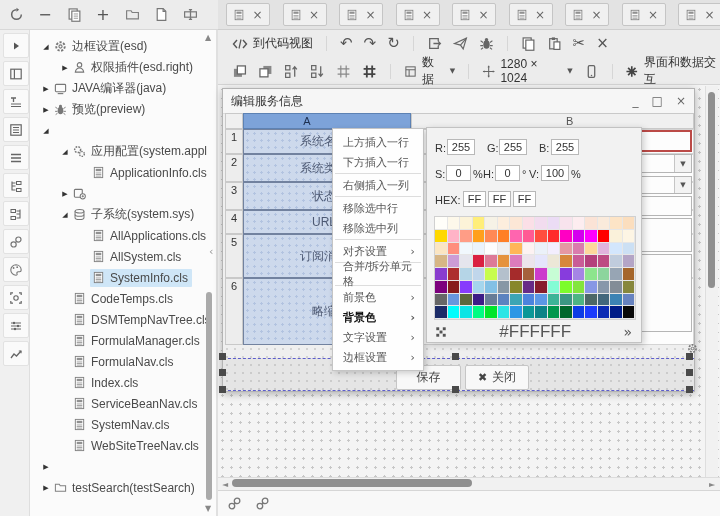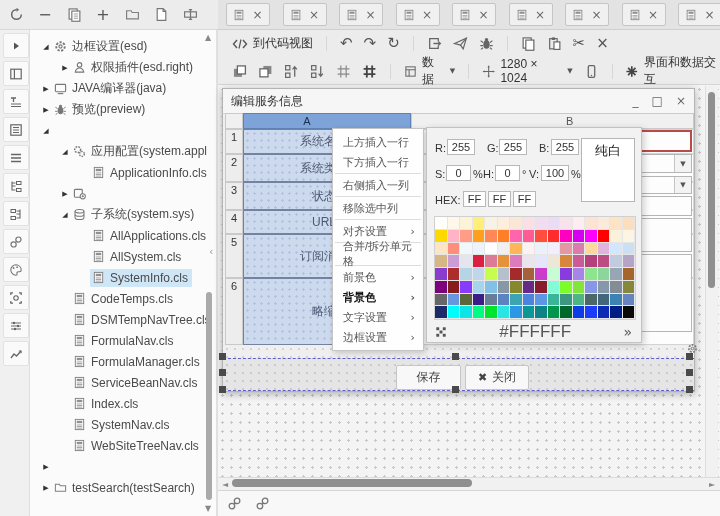--- a/index.html
+++ b/index.html
@@ -437,60 +437,60 @@
         <div class="tree-item" style="padding-left: 29px;">
           <span class="tree-exp"></span>
           <span class="tree-hl">
             <span class="ic" style="height: 13px; width: 13px;">
               <svg viewBox="0 0 14 14">
                 <rect x="2.5" y="1.5" width="9" height="11" fill="#fff" stroke="#808080"></rect>
                 <rect x="4" y="3" width="6" height="2.6" fill="#909090"></rect>
                 <path d="M4 7.5h6M4 9.2h6M4 10.9h6" stroke="#909090" stroke-width="0.9" fill="none"></path>
               </svg>
             </span>
-            <span class="tree-label">FormulaNav.cls</span>
+            <span class="tree-label">FormulaManager.cls</span>
           </span>
         </div>
         <div class="tree-item" style="padding-left: 29px;">
           <span class="tree-exp"></span>
           <span class="tree-hl">
             <span class="ic" style="height: 13px; width: 13px;">
               <svg viewBox="0 0 14 14">
                 <rect x="2.5" y="1.5" width="9" height="11" fill="#fff" stroke="#808080"></rect>
                 <rect x="4" y="3" width="6" height="2.6" fill="#909090"></rect>
                 <path d="M4 7.5h6M4 9.2h6M4 10.9h6" stroke="#909090" stroke-width="0.9" fill="none"></path>
               </svg>
             </span>
-            <span class="tree-label">FormulaManager.cls</span>
+            <span class="tree-label">FormulaNav.cls</span>
           </span>
         </div>
         <div class="tree-item" style="padding-left: 29px;">
           <span class="tree-exp"></span>
           <span class="tree-hl">
             <span class="ic" style="height: 13px; width: 13px;">
               <svg viewBox="0 0 14 14">
                 <rect x="2.5" y="1.5" width="9" height="11" fill="#fff" stroke="#808080"></rect>
                 <rect x="4" y="3" width="6" height="2.6" fill="#909090"></rect>
                 <path d="M4 7.5h6M4 9.2h6M4 10.9h6" stroke="#909090" stroke-width="0.9" fill="none"></path>
               </svg>
             </span>
-            <span class="tree-label">ServiceBeanNav.cls</span>
+            <span class="tree-label">Index.cls</span>
           </span>
         </div>
         <div class="tree-item" style="padding-left: 29px;">
           <span class="tree-exp"></span>
           <span class="tree-hl">
             <span class="ic" style="height: 13px; width: 13px;">
               <svg viewBox="0 0 14 14">
                 <rect x="2.5" y="1.5" width="9" height="11" fill="#fff" stroke="#808080"></rect>
                 <rect x="4" y="3" width="6" height="2.6" fill="#909090"></rect>
                 <path d="M4 7.5h6M4 9.2h6M4 10.9h6" stroke="#909090" stroke-width="0.9" fill="none"></path>
               </svg>
             </span>
-            <span class="tree-label">Index.cls</span>
+            <span class="tree-label">ServiceBeanNav.cls</span>
           </span>
         </div>
         <div class="tree-item" style="padding-left: 29px;">
           <span class="tree-exp"></span>
           <span class="tree-hl">
             <span class="ic" style="height: 13px; width: 13px;">
               <svg viewBox="0 0 14 14">
                 <rect x="2.5" y="1.5" width="9" height="11" fill="#fff" stroke="#808080"></rect>
                 <rect x="4" y="3" width="6" height="2.6" fill="#909090"></rect>
                 <path d="M4 7.5h6M4 9.2h6M4 10.9h6" stroke="#909090" stroke-width="0.9" fill="none"></path>
@@ -870,20 +870,23 @@
       </div>
       <div class="cm-item">
         <span>下方插入一行</span>
       </div>
       <div class="cm-div"></div>
       <div class="cm-item">
         <span>右侧插入一列</span>
       </div>
       <div class="cm-div"></div>
       <div class="cm-item">
+        <span>移除选中行</span>
+      </div>
+      <div class="cm-item">
         <span>移除选中列</span>
       </div>
       <div class="cm-div"></div>
       <div class="cm-item">
         <span>对齐设置</span>
         <span class="arrow">›</span>
       </div>
       <div class="cm-div"></div>
       <div class="cm-item">
         <span>合并/拆分单元格</span>
@@ -922,23 +925,20 @@
         <span class="cp-inp" style="left: 68px; top: 37px; width: 25px;">0</span>
         <span class="cp-lab" style="left: 95px; top: 40px;">°</span>
         <span class="cp-lab" style="left: 102px; top: 40px;">V:</span>
         <span class="cp-inp" style="left: 114px; top: 37px; width: 28px;">100</span>
         <span class="cp-lab" style="left: 144px; top: 40px;">%</span>
         <span class="cp-lab" style="left: 8px; top: 66px;">HEX:</span>
         <span class="cp-inp" style="left: 36px; top: 63px; width: 23px;">FF</span>
         <span class="cp-inp" style="left: 61px; top: 63px; width: 23px;">FF</span>
         <span class="cp-inp" style="left: 86px; top: 63px; width: 23px;">FF</span>
       </div>
-    <div id="cp-preview" style="background: rgb(255, 255, 255);">
-      <span>纯白</span>
-    </div>
     <div id="cp-palette">
         <div class="sw" style="background: rgb(255, 254, 249);"></div>
         <div class="sw" style="background: rgb(253, 248, 234);"></div>
         <div class="sw" style="background: rgb(252, 243, 216);"></div>
         <div class="sw" style="background: rgb(255, 238, 122);"></div>
         <div class="sw" style="background: rgb(246, 242, 230);"></div>
         <div class="sw" style="background: rgb(253, 238, 221);"></div>
         <div class="sw" style="background: rgb(252, 231, 214);"></div>
         <div class="sw" style="background: rgb(251, 223, 231);"></div>
         <div class="sw" style="background: rgb(242, 220, 239);"></div>

